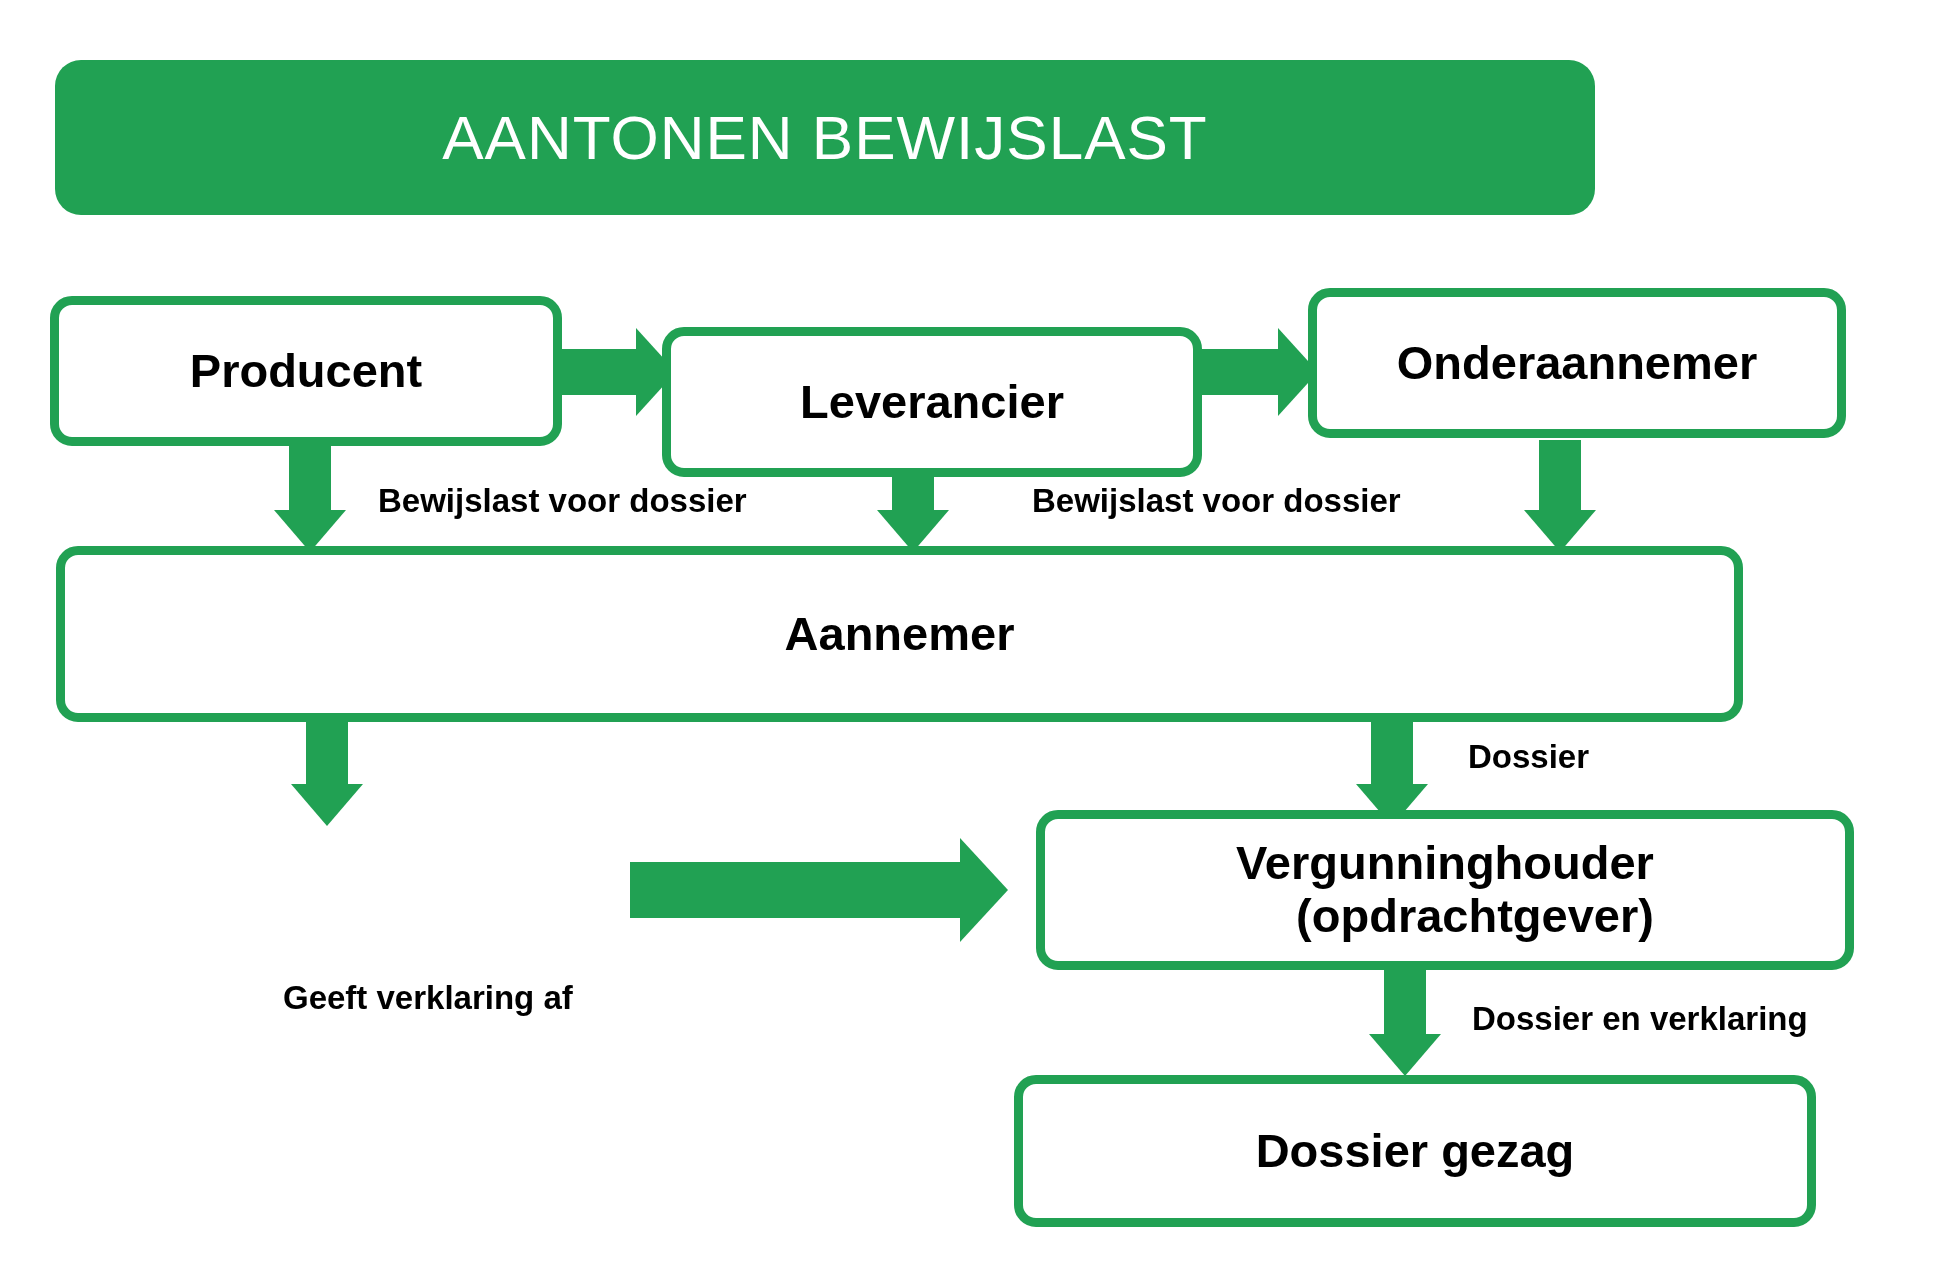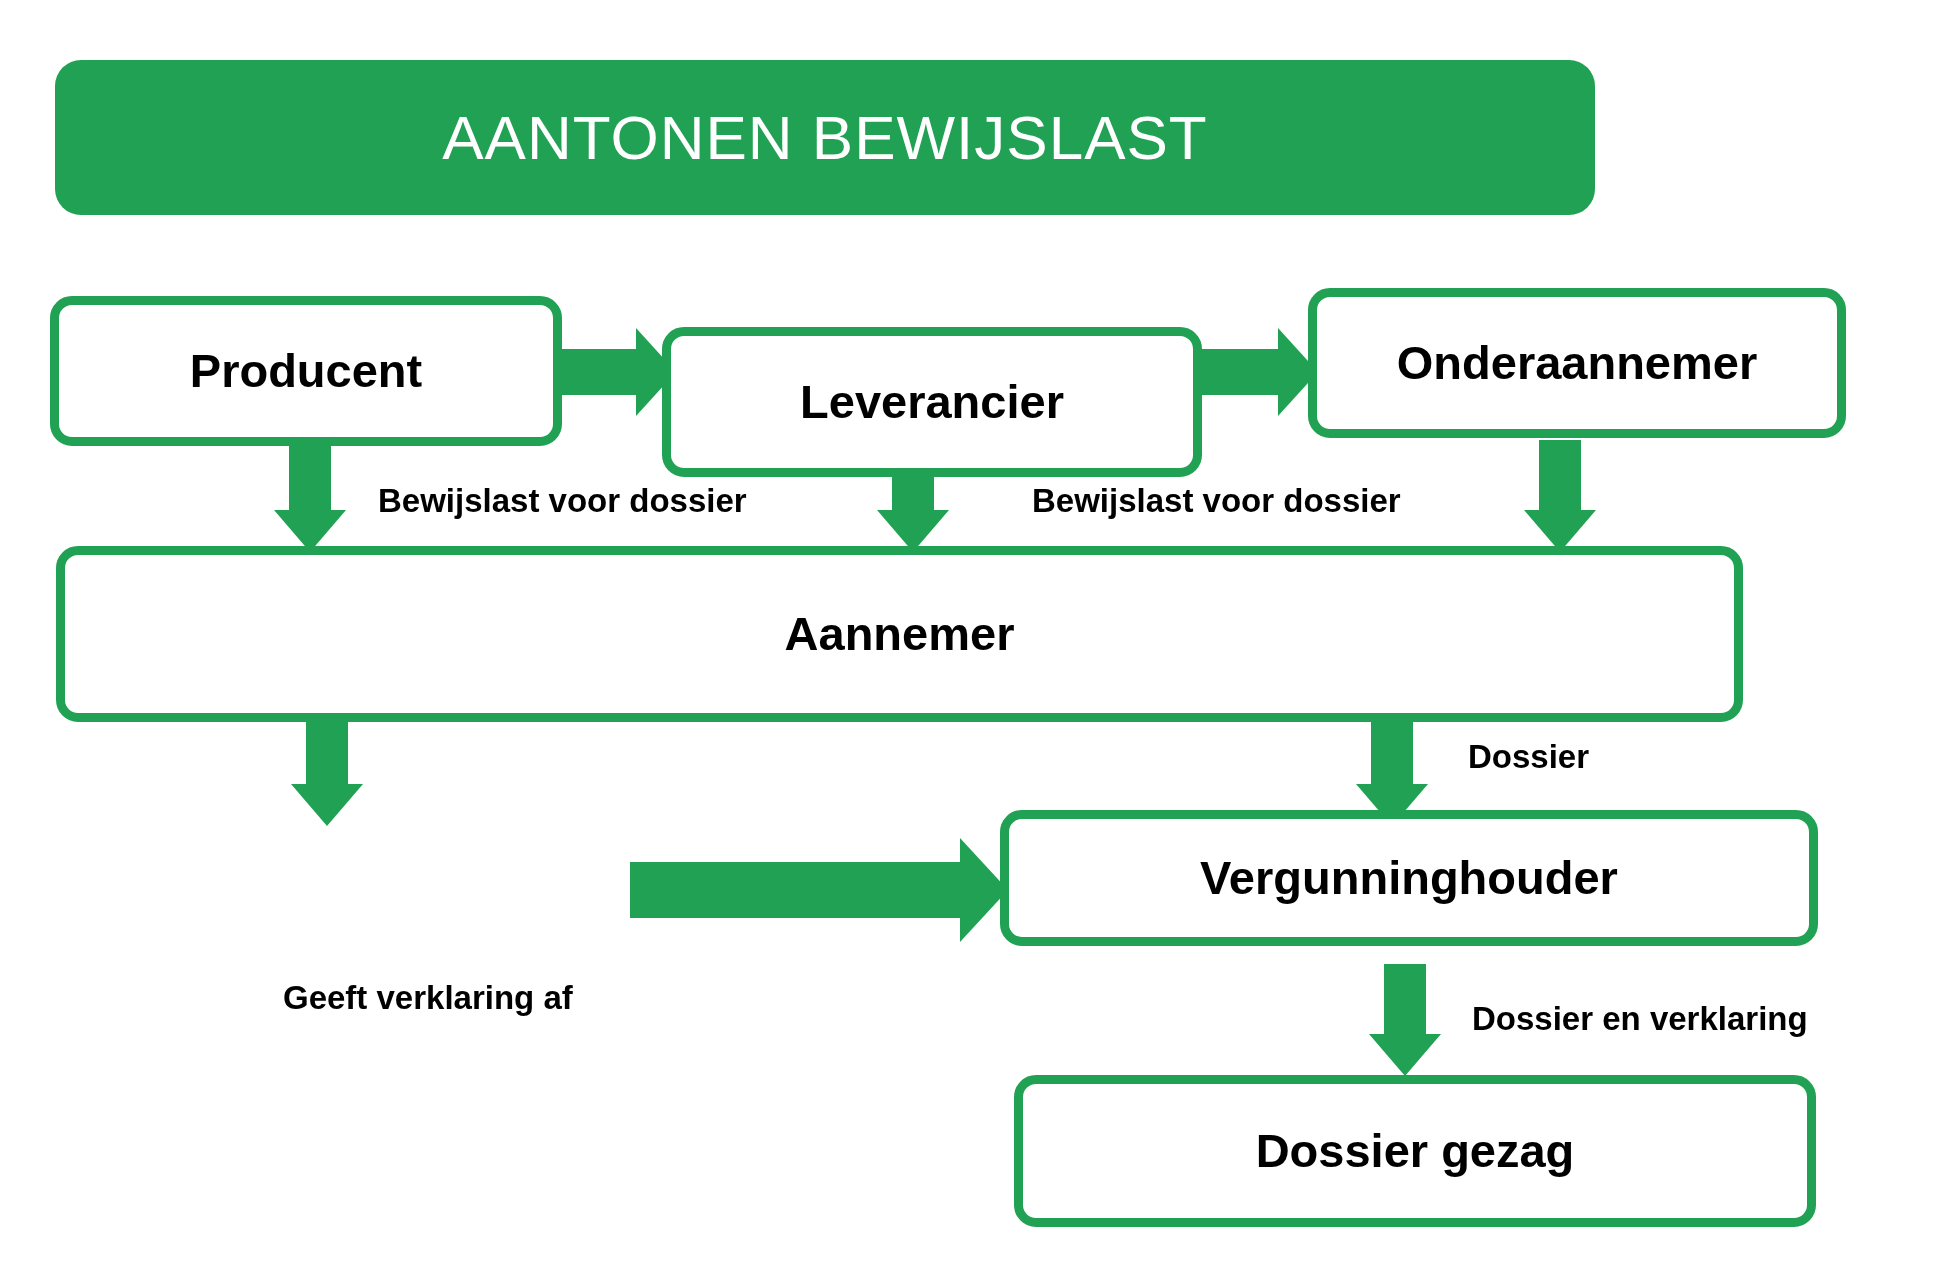--- a/index.html
+++ b/index.html
@@ -64,21 +64,21 @@
     text-align: right;
   }
   .node.two-line .node-label { font-size: 47px; }
 
   
   #box-producent      { left: 50px;  top: 296px; width: 512px;  height: 150px; }
   #box-leverancier    { left: 662px; top: 296px; width: 540px;  height: 150px; margin-top: 31px; }
   #box-onderaannemer  { left: 1308px;top: 288px; width: 538px;  height: 150px; }
   #box-aannemer       { left: 56px;  top: 546px; width: 1687px; height: 176px; }
   #box-kwaliteitsborger { left: 50px; top: 815px; width: 588px; height: 152px; }
-  #box-vergunninghouder { left: 1000px; top: 810px; width: 818px; height: 136px; }
+  #box-vergunninghouder { left: 1036px; top: 810px; width: 818px; height: 160px; }
   #box-bevoegdgezag   { left: 1014px;top: 1075px; width: 802px; height: 152px; }
 
   
   .arrow-down {
     position: absolute;
     z-index: 2;
   }
   .arrow-down .shaft {
     position: absolute;
     left: 50%;
@@ -209,20 +209,21 @@
   <div class="arrow-down" style="left:1337px; top:716px; width:110px; height:110px;">
     <div class="shaft" style="width:42px; height:72px;"></div>
     <div class="head"></div>
   </div>
   <div class="edge-label" style="left:1468px; top:738px;">Dossier</div>
 
 
   <div class="node two-line" id="box-vergunninghouder">
     <span class="node-label">
       <span>Vergunninghouder</span><br>
+      <span>(opdrachtgever)</span>
     </span>
   </div>
 
   <div class="arrow-right wide" style="left:630px; top:838px; width:378px; height:104px;">
     <div class="shaft" style="width:336px;"></div>
     <div class="head"></div>
   </div>
   <div class="edge-label" style="left:283px; top:979px;">Geeft verklaring af</div>
 
   <div class="arrow-down" style="left:1350px; top:964px; width:110px; height:112px;">

